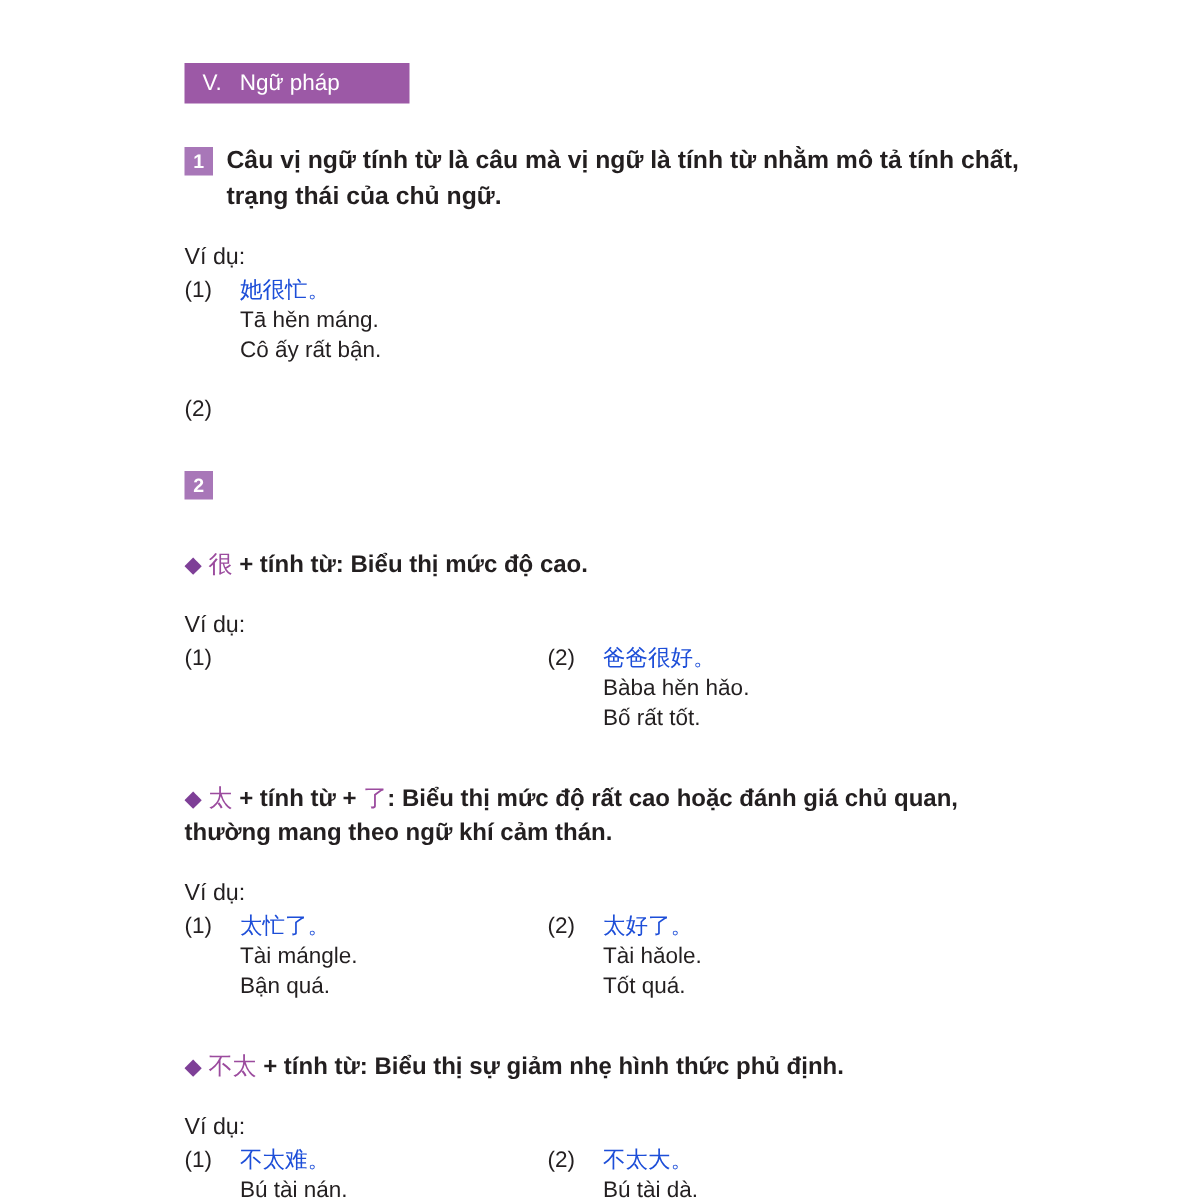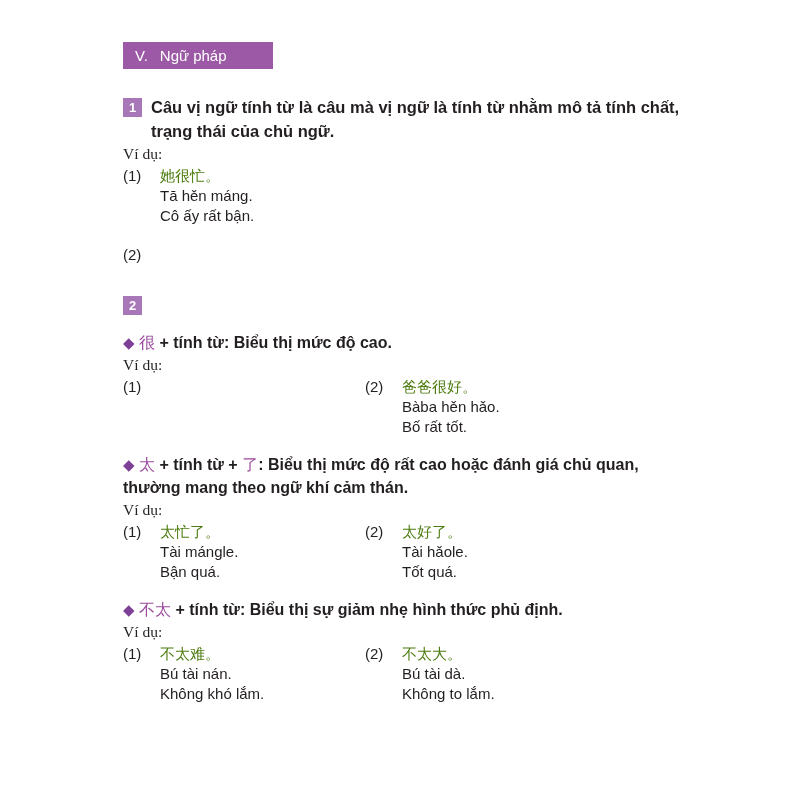--- a/index.html
+++ b/index.html
@@ -46,41 +46,40 @@
     color: #ffffff;
     font-size: 13px;
     font-weight: bold;
     display: flex;
     align-items: center;
     justify-content: center;
   }
 
   .vidu {
     font-size: 15.5px;
-    margin-top: 2px;
+    margin-top: 20px;
     margin-bottom: 3px;
-    font-family: Liberation Serif, serif;
   }
 
   
   .example-block { display: flex; font-size: 15px; line-height: 20px; }
   .ex-idx { flex: 0 0 37px; }
-  .ex-lines .hanzi { color: #4d7c0f; }
+  .ex-lines .hanzi { color: #1d4ed8; }
   .stacked-examples .example-block { margin-bottom: 19px; }
   .stacked-examples .example-block:last-child { margin-bottom: 0; }
   .example-row { display: flex; }
   .example-row .example-block:first-child { flex: 0 0 242px; }
   .example-row .example-block:last-child { flex: 1; }
 
   
   .point-heading {
     font-size: 16px;
     font-weight: bold;
     line-height: 23px;
-    margin-top: 16px;
+    margin-top: 32px;
   }
   .diamond { color: #7e3f97; font-size: 15px; }
   .zh { color: #9b4b9e; font-weight: normal; }
 
   .mt-sec { margin-top: 28px; }
   .mb-examples { margin-bottom: 6px; }
   .s1-examples { margin-top: 2px; }
 </style>
 </head>
 <body>

